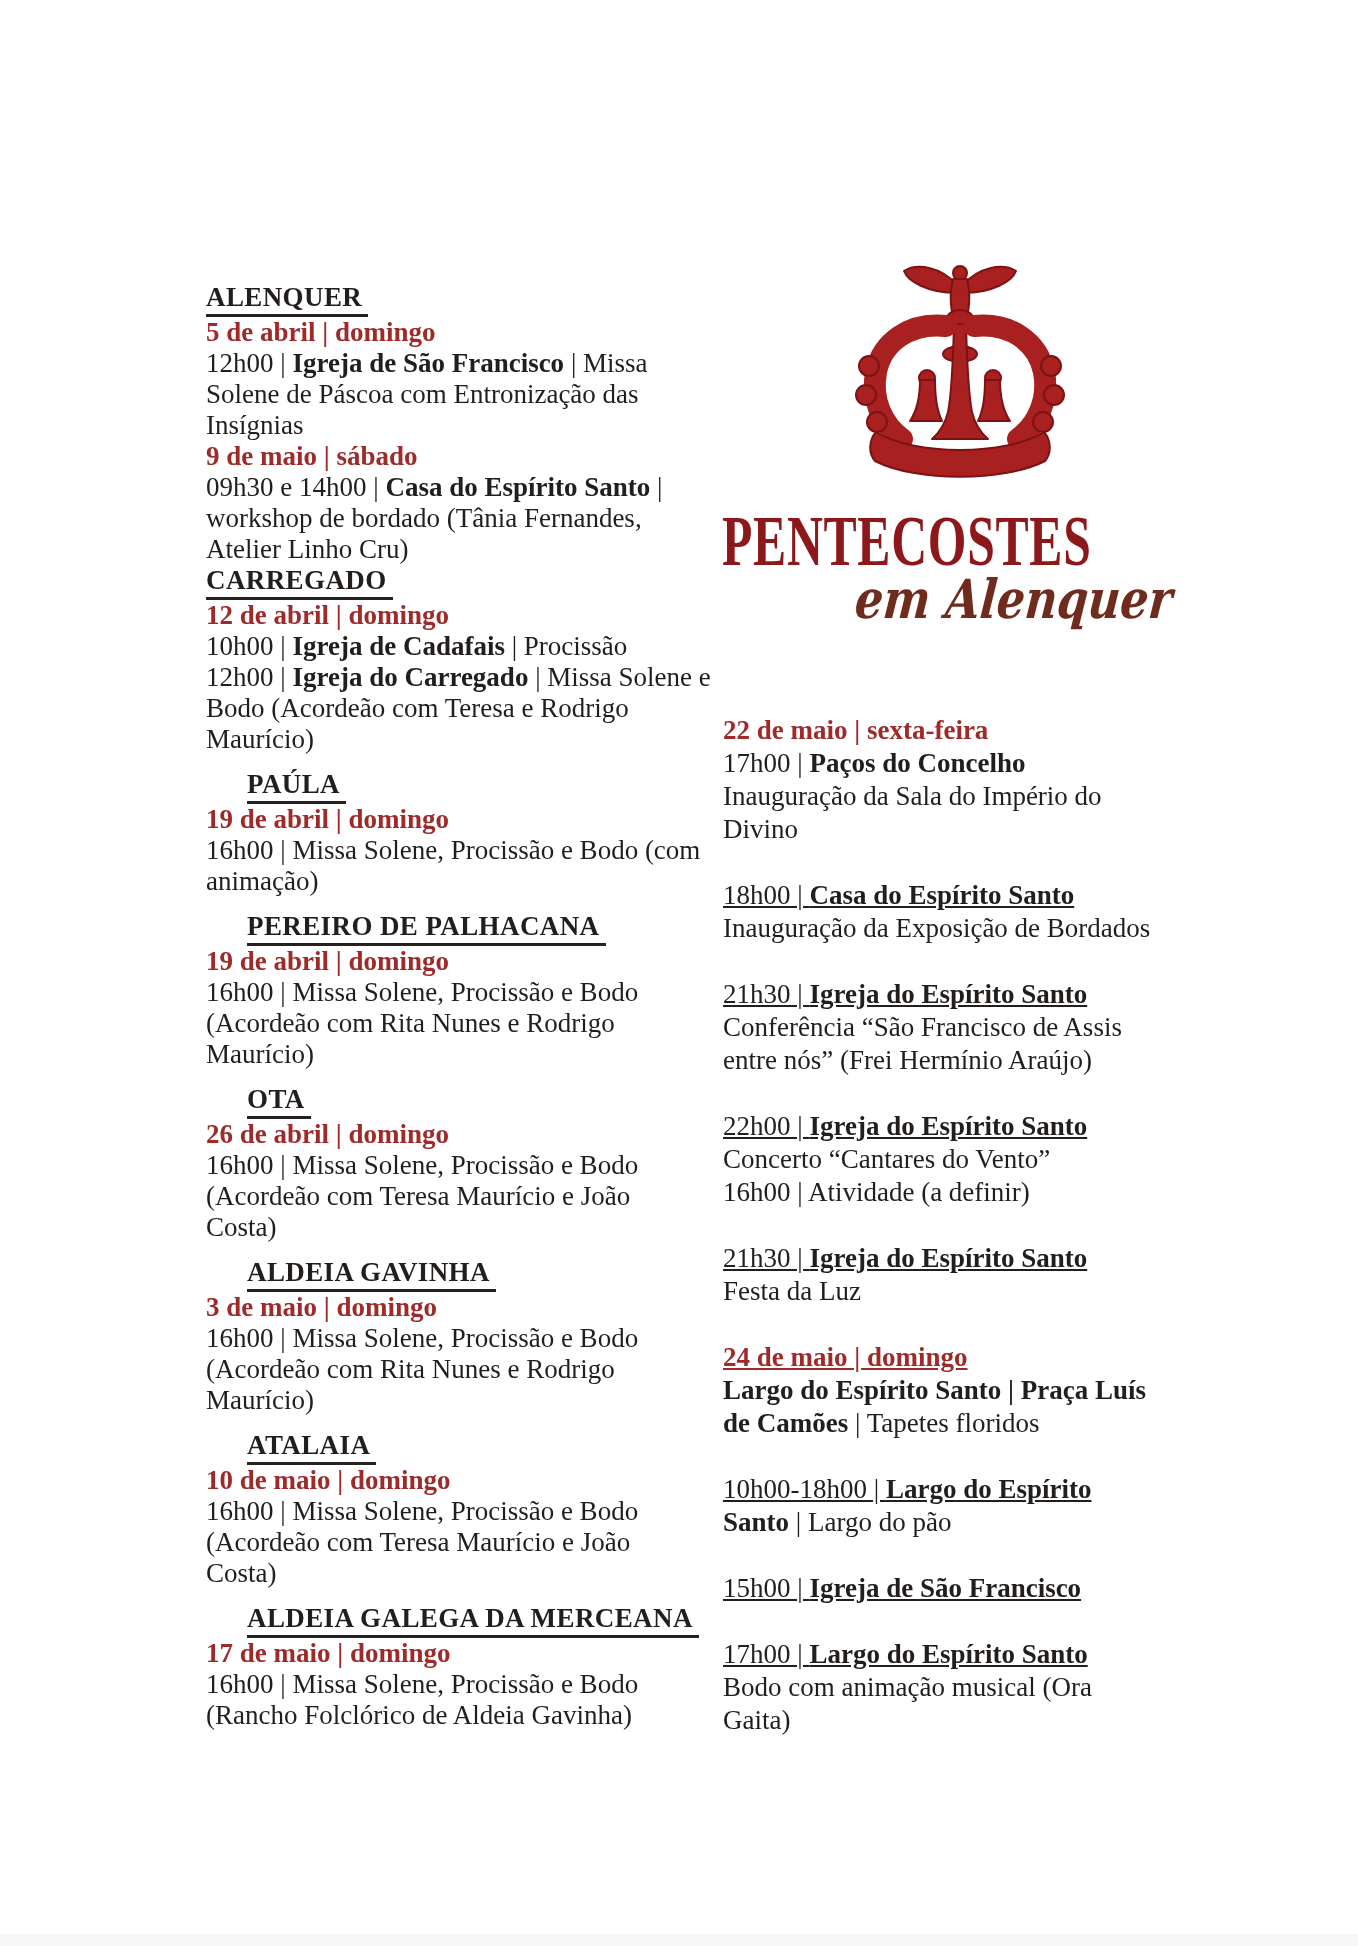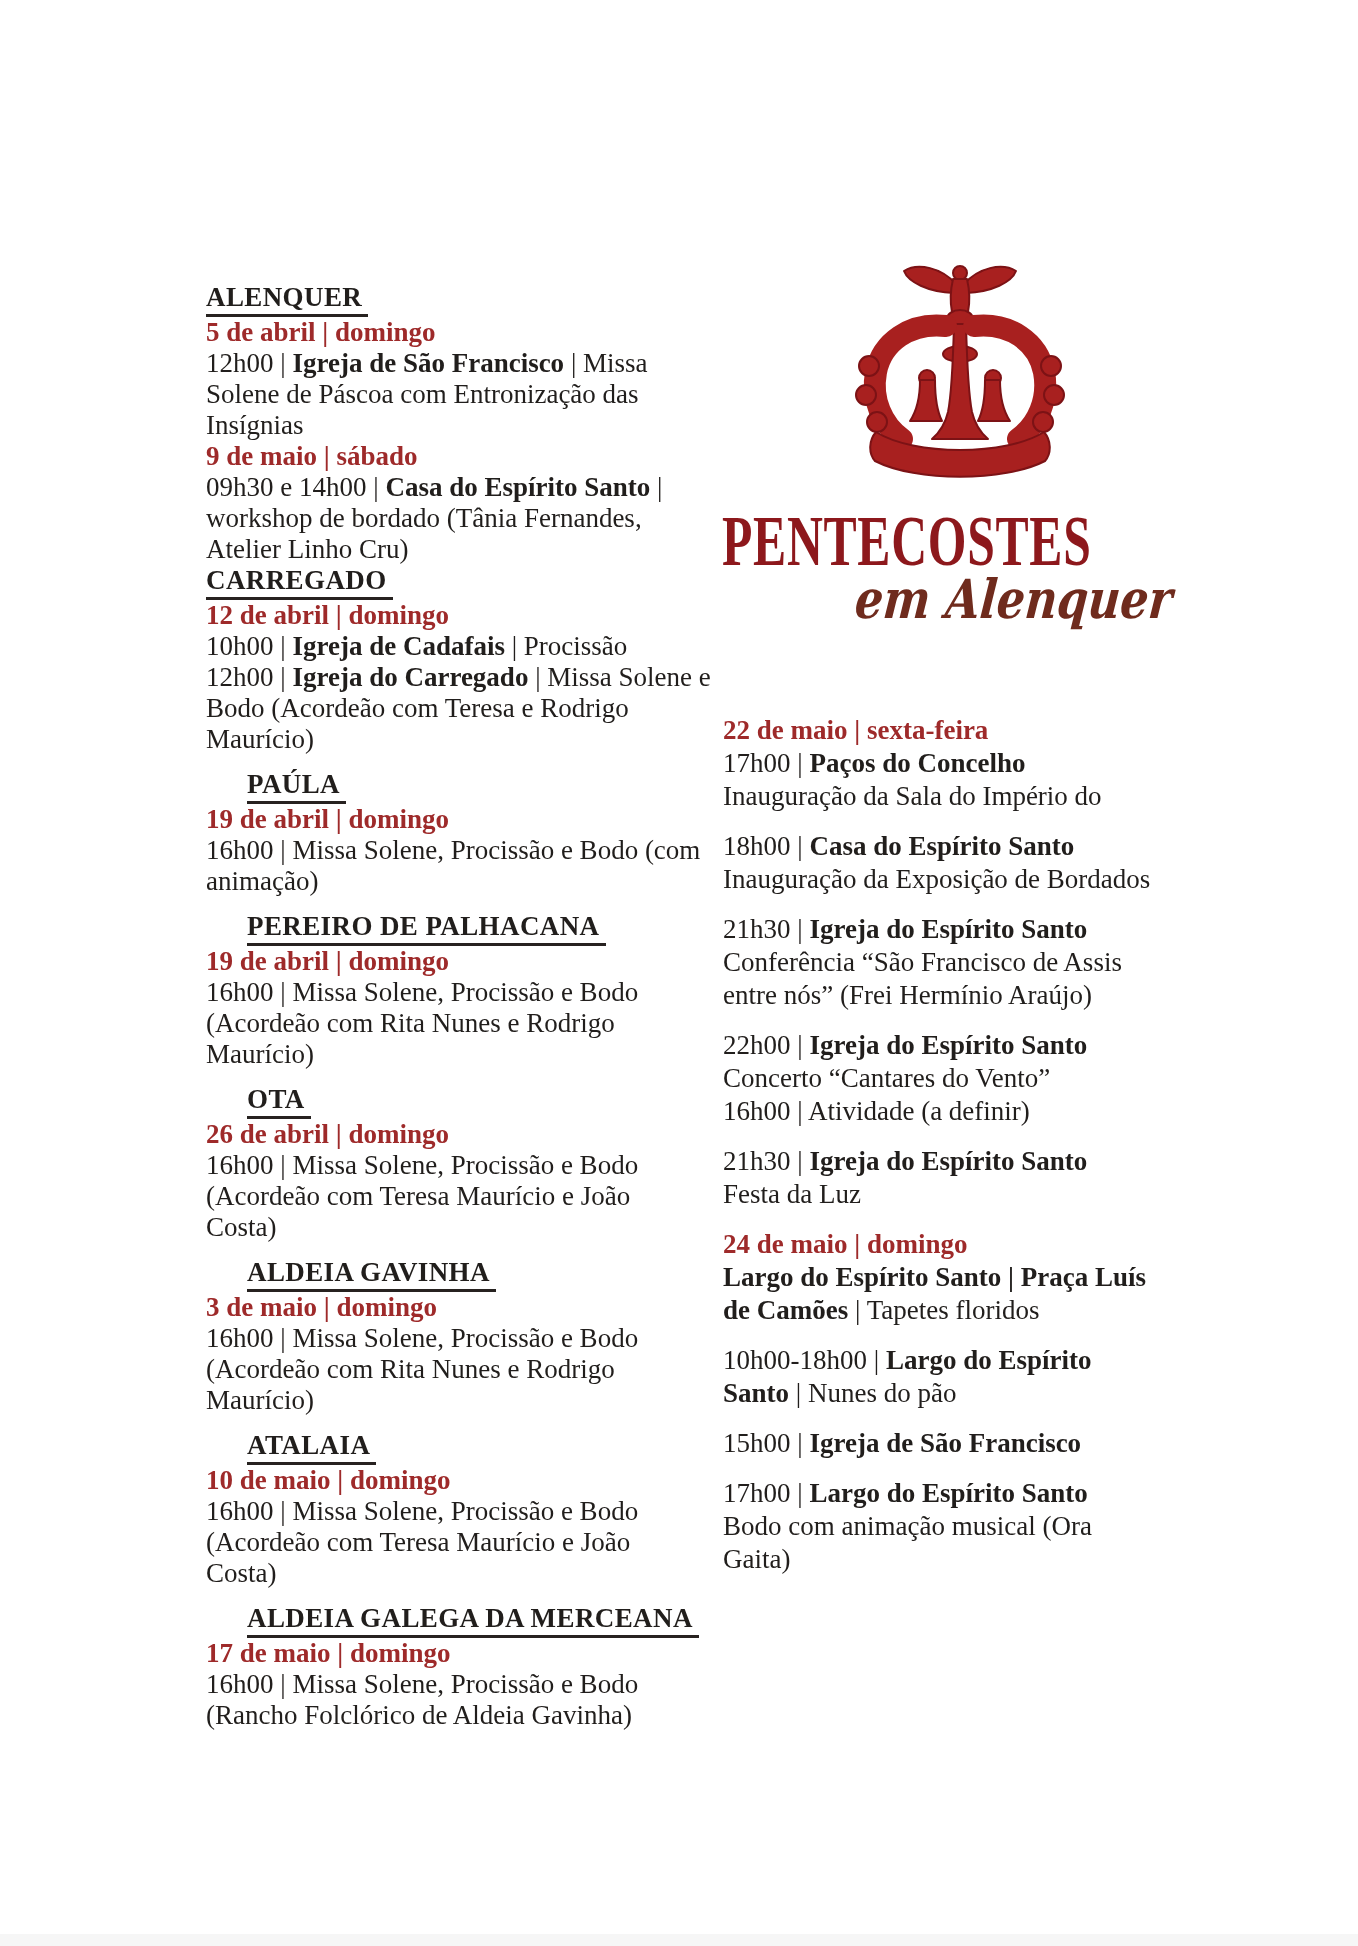--- a/index.html
+++ b/index.html
@@ -11,21 +11,21 @@
     position:absolute;left:0;top:0;width:1358px;height:1934px;
     background:#ffffff;border-bottom:1px solid #e7e7e7;
   }
   
   .col{position:absolute;color:#211e1c;}
   .left-col{left:206px;top:282px;width:482px;}
   .right-col{left:723px;top:714px;width:440px;}
   .ln{font-size:27px;line-height:31px;white-space:nowrap;}
   .right-col .ln{line-height:33px;}
   .left-col .gap{margin-top:14px;margin-left:41px;}
-  .right-col .gap{margin-top:17px;}
+  .right-col .gap{margin-top:33px;text-decoration:underline;}
   .ln.date{color:#9e2a2a;font-weight:700;}
   .ln.header{font-weight:700;letter-spacing:.4px;}
   .hd-text{
     display:inline-block;font-weight:700;
     border-bottom:3px solid #272220;padding:0 6px 1px 0;
   }
   .b{font-weight:700;text-align:center;}
   
   .crown-svg{position:absolute;left:842px;top:262px;width:236px;height:220px;}
   .brand-title{
@@ -125,35 +125,36 @@
       <div class="ln line"><span>Costa)</span></div>
       <div class="ln header gap"><span class="hd-text">ALDEIA GALEGA DA MERCEANA</span></div>
       <div class="ln date">17 de maio | domingo</div>
       <div class="ln line"><span>16h00 | Missa Solene, Procissão e Bodo</span></div>
       <div class="ln line"><span>(Rancho Folclórico de Aldeia Gavinha)</span></div>
     </div>
   <div class="col right-col">
       <div class="ln date">22 de maio | sexta-feira</div>
       <div class="ln line"><span>17h00 | </span><span class="b">Paços do Concelho</span></div>
       <div class="ln line"><span>Inauguração da Sala do Império do</span></div>
+      <div class="ln line"><span>Divino</span></div>
       <div class="ln line gap"><span>18h00 | </span><span class="b">Casa do Espírito Santo</span></div>
       <div class="ln line"><span>Inauguração da Exposição de Bordados</span></div>
       <div class="ln line gap"><span>21h30 | </span><span class="b">Igreja do Espírito Santo</span></div>
       <div class="ln line"><span>Conferência “São Francisco de Assis</span></div>
       <div class="ln line"><span>entre nós” (Frei Hermínio Araújo)</span></div>
       <div class="ln line gap"><span>22h00 | </span><span class="b">Igreja do Espírito Santo</span></div>
       <div class="ln line"><span>Concerto “Cantares do Vento”</span></div>
       <div class="ln line"><span>16h00 | Atividade (a definir)</span></div>
       <div class="ln line gap"><span>21h30 | </span><span class="b">Igreja do Espírito Santo</span></div>
       <div class="ln line"><span>Festa da Luz</span></div>
       <div class="ln date gap">24 de maio | domingo</div>
       <div class="ln line"><span class="b">Largo do Espírito Santo | Praça Luís</span></div>
       <div class="ln line"><span class="b">de Camões</span><span> | Tapetes floridos</span></div>
       <div class="ln line gap"><span>10h00-18h00 | </span><span class="b">Largo do Espírito</span></div>
-      <div class="ln line"><span class="b">Santo</span><span> | Nunes do pão</span></div>
+      <div class="ln line"><span class="b">Santo</span><span> | Largo do pão</span></div>
       <div class="ln line gap"><span>15h00 | </span><span class="b">Igreja de São Francisco</span></div>
       <div class="ln line gap"><span>17h00 | </span><span class="b">Largo do Espírito Santo</span></div>
       <div class="ln line"><span>Bodo com animação musical (Ora</span></div>
       <div class="ln line"><span>Gaita)</span></div>
     </div>
 
 </div>
 
 <div class="bottom-strip"></div>
 

